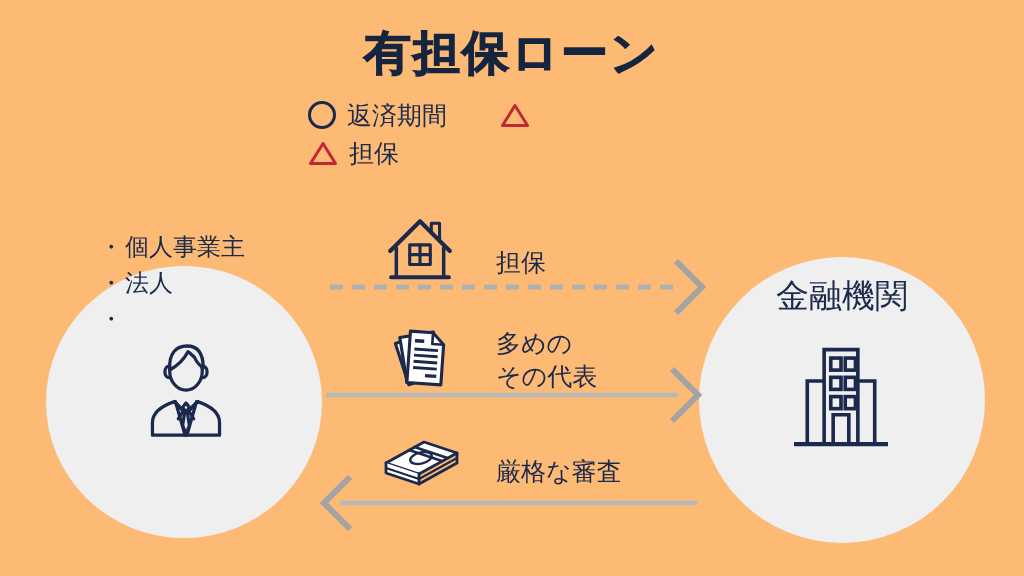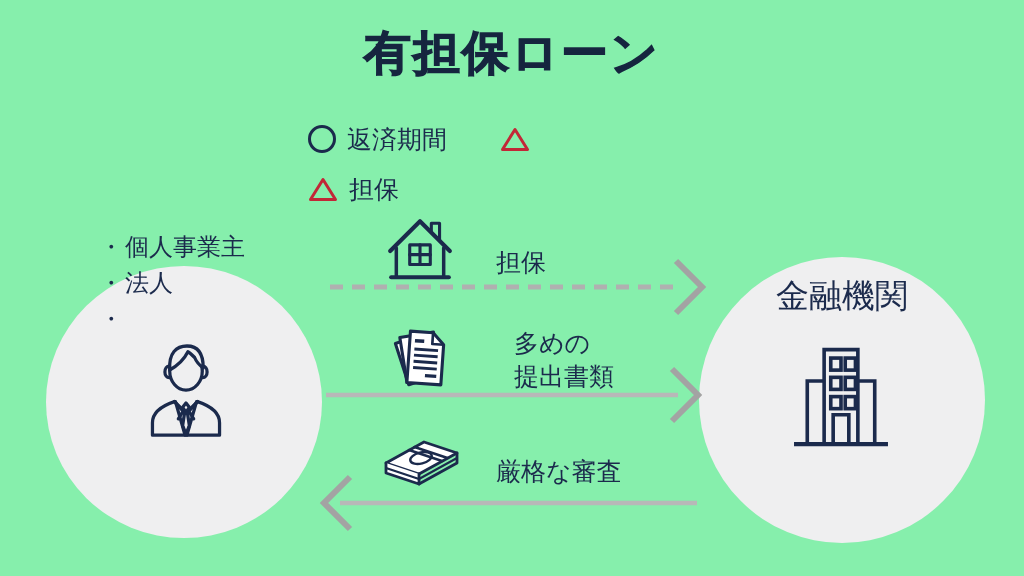--- a/index.html
+++ b/index.html
@@ -1,41 +1,41 @@
 <!DOCTYPE html>
 <html lang="ja"><head>
 <meta charset="utf-8">
 <style>
   html,body{margin:0;padding:0;background:#fff;}
   .canvas{
-    position:relative;width:1024px;height:576px;background:#86efac;overflow:hidden;
+    position:relative;width:1024px;height:576px;background:#fdba74;overflow:hidden;
     font-family:"Liberation Sans","DejaVu Sans",sans-serif;color:#1b2a4c;
   }
   .title{
     position:absolute;top:22px;left:0;width:100%;text-align:center;
     font-size:47px;font-weight:900;letter-spacing:2px;color:#16253f;margin:0;
     -webkit-text-stroke:1.2px #16253f;
   }
   .legend{
-    position:absolute;left:308px;top:124px;
-    display:grid;grid-template-columns:192px auto;row-gap:20px;
+    position:absolute;left:308px;top:100px;
+    display:grid;grid-template-columns:192px auto;row-gap:8px;
   }
   .legend-item{display:flex;align-items:center;gap:11px;font-size:25px;line-height:30px;color:#1b2a4c;}
   .sym-circle{width:22px;height:22px;border:3px solid #1b2a4c;border-radius:50%;flex:0 0 auto;}
   .sym-tri{flex:0 0 auto;display:block;}
   .big-circle{position:absolute;border-radius:50%;background:#efeff0;}
   .circle-left{left:46px;top:266px;width:276px;height:272px;}
   .circle-right{left:699px;top:257px;width:286px;height:286px;}
   .borrower-list{position:absolute;left:99px;top:229px;margin:0;padding:0;list-style:none;z-index:3;}
   .borrower-list li{display:flex;align-items:center;font-size:24px;line-height:36px;color:#1b2a4c;}
   .borrower-list .bullet{margin-right:2px;}
   .lender-label{position:absolute;left:699px;top:274px;width:286px;text-align:center;font-size:33px;color:#1b2a4c;z-index:3;}
   .flow-label{position:absolute;font-size:25px;color:#1b2a4c;z-index:3;line-height:33px;}
   .lbl-collateral{left:496px;top:246px;}
-  .lbl-documents{left:496px;top:327px;margin-left:18px;}
+  .lbl-documents{left:496px;top:327px;}
   .lbl-screening{left:496px;top:455px;}
   .icon-abs{position:absolute;z-index:3;}
   svg{display:block;}
   .arrows{position:absolute;left:0;top:0;z-index:2;}
 </style>
 </head>
 <body>
 
 <div class="canvas">
 
@@ -155,17 +155,17 @@
     <path d="M31 14 L64 25" stroke-width="2.4"></path>
     <path d="M36.5 11 L69.5 22" stroke-width="2.4"></path>
     <path d="M8 27 V37 L41 48 V38" fill="#ffffff"></path>
     <path d="M79 17 V27 L41 48" fill="none"></path>
     <path d="M8 32 L41 43 L79 22" stroke-width="2.2"></path>
   </svg>
 
   <div class="flow-label lbl-collateral">担保</div>
   <div class="flow-label lbl-documents">
     <span style="display:block">多めの</span>
-    <span style="display:block">提出書類</span>
+    <span style="display:block">その代表</span>
   </div>
   <div class="flow-label lbl-screening">厳格な審査</div>
 
 </div>
 
 </body></html>

